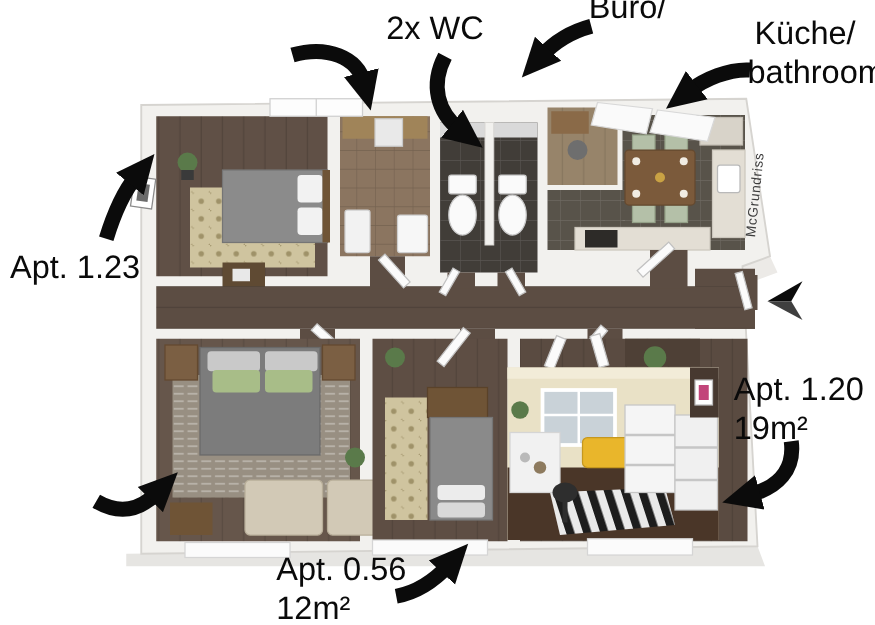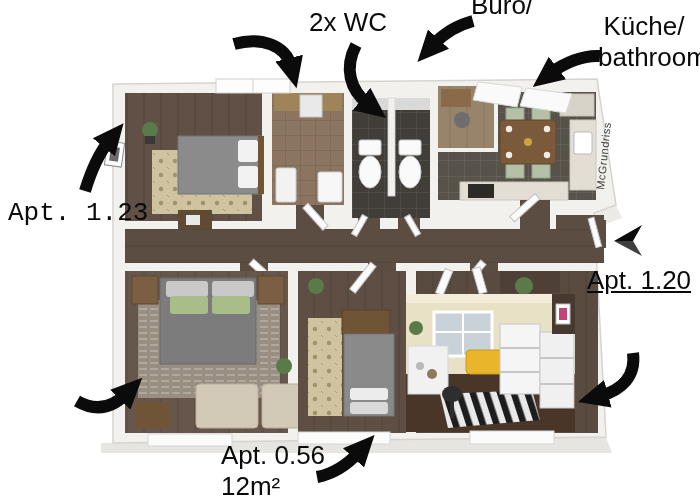--- a/index.html
+++ b/index.html
@@ -262,27 +262,28 @@
 
 <div class="lbl center" style="left:452px;top:-10px;width:100px;">
   <div>Büro/</div>
 </div>
 
 <div class="lbl center" style="left:598px;top:11px;width:92px;">
   <div>Küche/</div>
   <div>bathroom</div>
 </div>
 
-<div class="lbl" style="left:8px;top:198px;font-family:Liberation Mono, monospace;">
+<div class="lbl" style="left:8px;top:198px;">
   <div>Apt. 1.23</div>
 </div>
 
 
 <div class="lbl" style="left:221px;top:440px;">
   <div>Apt. 0.56</div>
   <div>12m²</div>
 </div>
 
-<div class="lbl" style="left:587px;top:265px;text-decoration:underline;">
+<div class="lbl" style="left:587px;top:296px;">
   <div>Apt. 1.20</div>
+  <div>19m²</div>
 </div>
 
 </div>
 
 </body></html>

